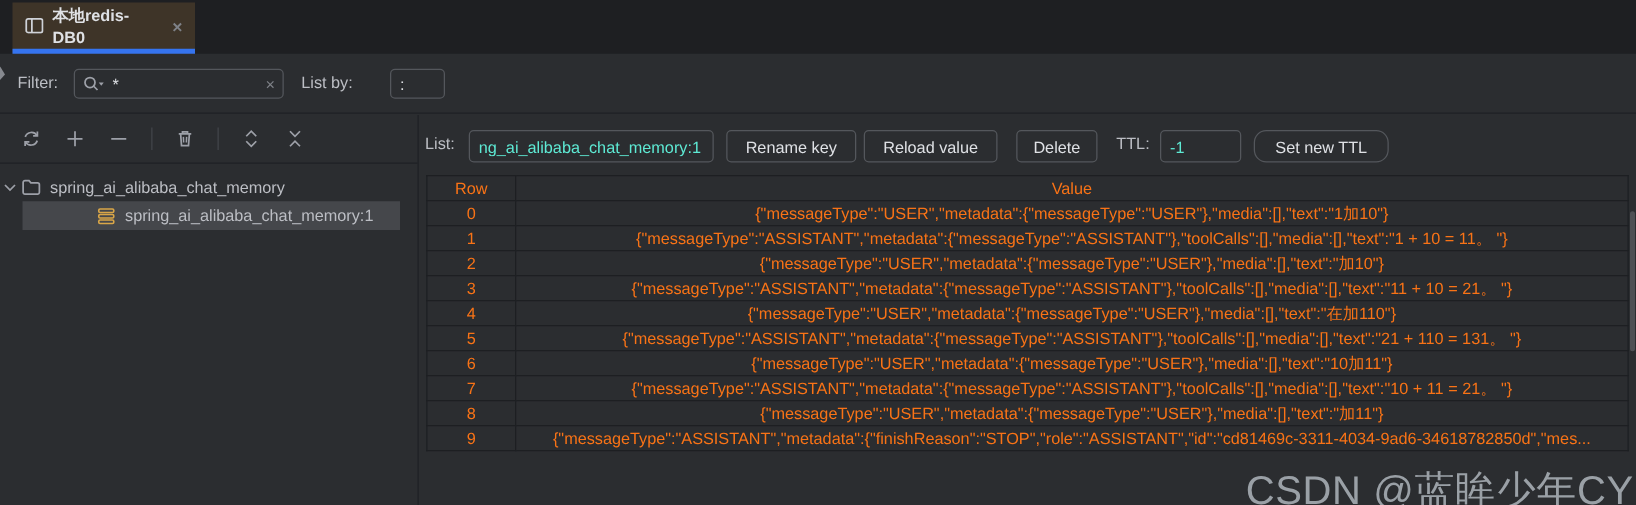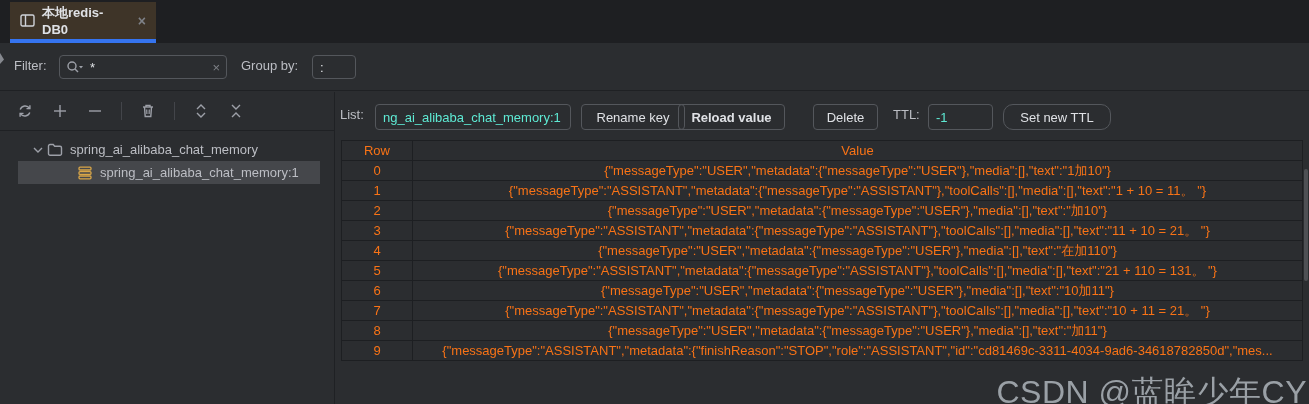--- a/index.html
+++ b/index.html
@@ -44,39 +44,39 @@
   .left-panel { position: absolute; top: 92px; left: 0; width: 335px; height: 312px; border-right: 1px solid #1f2124; }
   .tree-toolbar { height: 39px; border-bottom: 1px solid #1f2124; display: flex; align-items: center; padding-left: 16px; gap: 17px; }
   .tbtn { display: flex; align-items: center; justify-content: center; width: 18px; height: 18px; color: #9da0a8; cursor: pointer; }
   .tb-sep { width: 1px; height: 18px; background: #43454a; }
   .tree { padding-top: 7px; }
   .tree-row { height: 23px; display: flex; align-items: center; cursor: pointer; }
   .tree-row.selected { background: #45474b; margin: 0 14px 0 18px; }
   .chev { width: 16px; display: flex; justify-content: center; color: #9da0a8; }
   .tree-ico { width: 18px; display: flex; justify-content: center; margin-right: 6px; }
   .indent-1 { padding-left: 12px; }
-  .indent-2 { padding-left: 30px; }
+  .indent-2 { }
   .indent-3 { padding-left: 58px; }
   .tree-label { white-space: nowrap; }
 
   
   .key-toolbar { position: absolute; top: 104px; left: 335px; height: 26px; }
   .kt-label { position: absolute; top: 3px; }
   .list-label { left: 5px; }
   .ttl-label { left: 558px; }
   .kt-input { position: absolute; height: 26px; border: 1px solid #54575c; border-radius: 4px; background: transparent; }
   .kt-input input { background: transparent; border: 0; outline: none; color: #5eead4; font: inherit; width: 100%; height: 100%; padding: 0 7px; }
   .key-input { left: 40px; width: 196px; }
   .ttl-input { left: 593px; width: 65px; }
   .btn {
     position: absolute; height: 26px; border: 1px solid #54575c; border-radius: 4px;
     background: transparent; color: #dfe1e5; font: inherit; cursor: pointer; padding: 0 12px;
   }
   .btn-rename { left: 246px; width: 104px; }
-  .btn-reload { left: 343px; width: 107px; font-weight: bold; }
+  .btn-reload { left: 356px; width: 107px; }
   .btn-delete { left: 478px; width: 65px; }
   .btn-setttl { left: 668px; width: 108px; border-radius: 10px; }
 
   
   .grid { position: absolute; left: 341px; top: 140px; width: 962px; border: 1px solid #1d1f22; border-collapse: collapse; table-layout: fixed; }
   .grid th, .grid td { border: 1px solid #1d1f22; height: 20px; padding: 0 4px; font-weight: normal; text-align: center; white-space: nowrap; overflow: hidden; color: #f97316; }
   .col-row { width: 71px; }
   .scroll-thumb { position: absolute; left: 1304px; top: 169px; width: 4px; height: 112px; background: rgba(159,163,170,0.30); border-radius: 2px; }
 
   .watermark { position: absolute; right: 2px; top: 371px; font-size: 32px; color: #9aa0a6; letter-spacing: 0.5px; white-space: nowrap; }
@@ -103,21 +103,21 @@
     <span class="search-glyph">
       <svg width="18" height="14" viewBox="0 0 18 14">
           <circle cx="6" cy="6" r="4" fill="none" stroke="#9da0a8" stroke-width="1.4"></circle>
           <line x1="9" y1="9" x2="12" y2="12" stroke="#9da0a8" stroke-width="1.4"></line>
           <path d="M13 6 l4 0 l-2 2.6 z" fill="#9da0a8"></path>
         </svg>
     </span>
     <input value="*" style="">
     <span class="clear-x">×</span>
   </div>
-  <span class="groupby-label">Group by:</span>
+  <span class="groupby-label">List by:</span>
   <div class="groupbox">
     <input value=":" style="">
   </div>
 </div>
 
 <div class="edge-sliver"></div>
 
 <div class="left-panel">
   <div class="tree-toolbar">
     <span class="tbtn">

